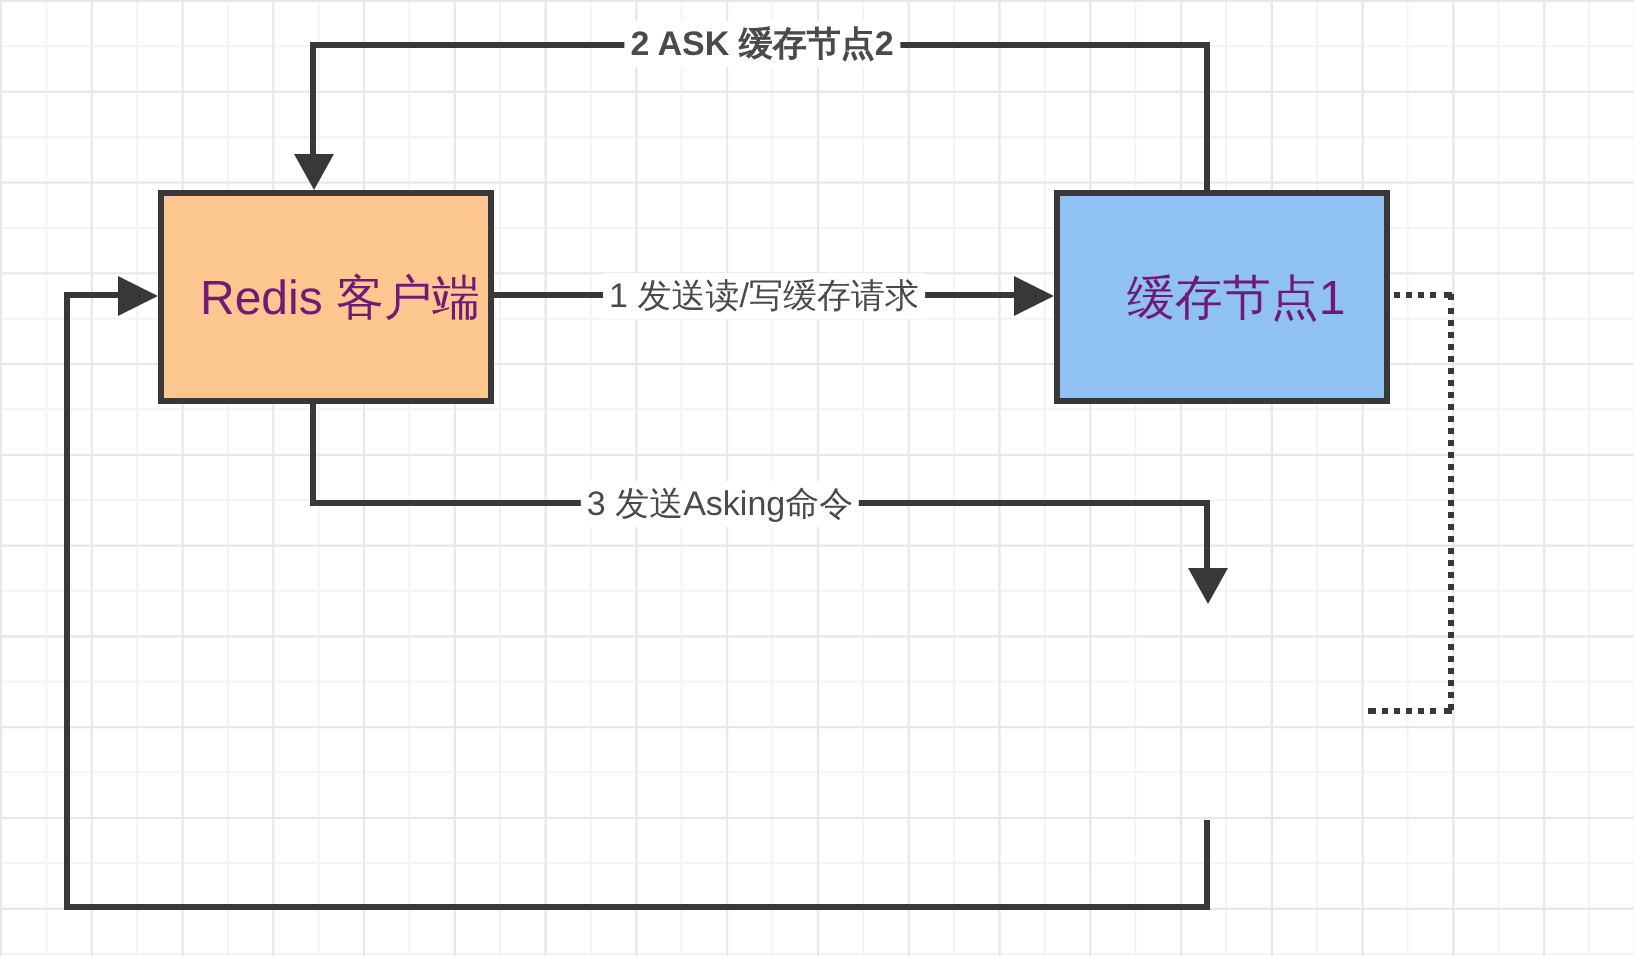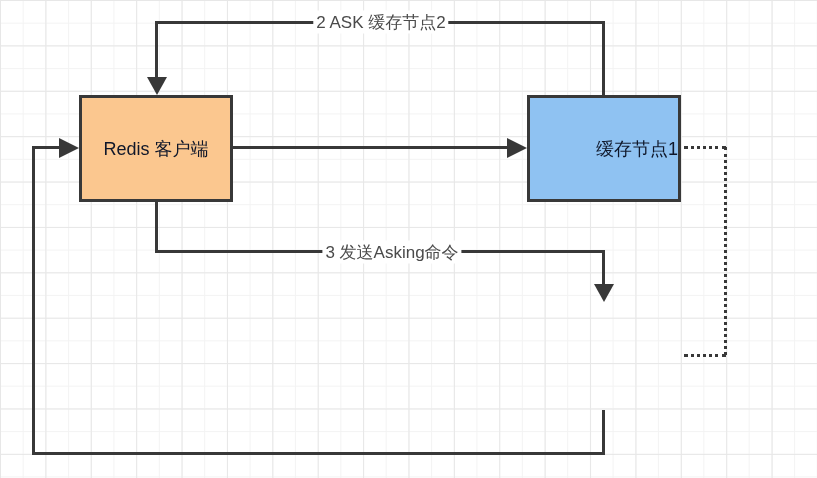--- a/index.html
+++ b/index.html
@@ -18,22 +18,23 @@
       linear-gradient(#f3f3f3 1px, transparent 1px),
       linear-gradient(90deg, #f3f3f3 1px, transparent 1px);
     background-size:45.4px 45.4px, 45.4px 45.4px, 22.7px 22.7px, 22.7px 22.7px;
   }
 
   
   .node{
     position:absolute;
     border:3px solid #383838;
     display:flex;align-items:center;justify-content:center;
-    font-size:18px;color:#0f172a;
+    font-size:24px;color:#701a75;
     z-index:3;
+    padding-left:14px;
   }
   #node-redis {left:79px; top:95px; width:148px;height:101px;}
   #node-cache1{left:527px;top:95px; width:148px;height:101px;}
   #node-cache2{left:527px;top:302px;width:148px;height:102px;}
 
   
   .seg{position:absolute;background:#383838;z-index:1;}
   .seg.h{height:3px;}
   .seg.v{width:3px;}
 
@@ -73,22 +74,22 @@
   .edge-label{
     position:absolute;
     transform:translate(-50%,-50%);
     background:#ffffff;
     padding:0 3px;
     font-size:17px;color:#4a4a4a;
     white-space:nowrap;
     z-index:4;
   }
   #lbl-step1{left:382px;top:148px;}
-  #lbl-step2{left:381px;top:22px;}
-  #lbl-step3{left:392px;top:252px;}
+  #lbl-step2{left:381px;top:22px;font-weight:bold;}
+  #lbl-step3{left:360px;top:252px;}
   #lbl-step4{left:26px;top:455px;transform:translate(0,-50%);}
   #lbl-mig  {left:727px;top:253px;}
 </style>
 </head>
 <body>
 
 <div class="canvas">
 
   <div class="seg v" id="s2-v1"></div>
   <div class="seg h" id="s2-h"></div>
@@ -106,23 +107,24 @@
   <div class="seg v" id="s4-v1"></div>
   <div class="seg h" id="s4-h"></div>
   <div class="seg v" id="s4-v2"></div>
   <div class="seg h" id="s4-h2"></div>
   <div class="arrow right" id="a-step4"></div>
 
   <div class="dot-h" id="mig-h1"></div>
   <div class="dot-v" id="mig-v"></div>
   <div class="dot-h" id="mig-h2"></div>
 
+  <div class="edge-label" id="lbl-step1">1 发送读/写缓存请求</div>
   <div class="edge-label" id="lbl-step2">2 ASK 缓存节点2</div>
   <div class="edge-label" id="lbl-step3">3 发送Asking命令</div>
 
   <div class="node" id="node-redis" style="background-color: rgb(251, 199, 143);">
     <span>Redis 客户端</span>
   </div>
-  <div class="node" id="node-cache1" style="background-color: rgb(143, 194, 242); justify-content: flex-end;">
+  <div class="node" id="node-cache1" style="background-color: rgb(143, 194, 242);">
     <span>缓存节点1</span>
   </div>
 
 </div>
 
 </body></html>

